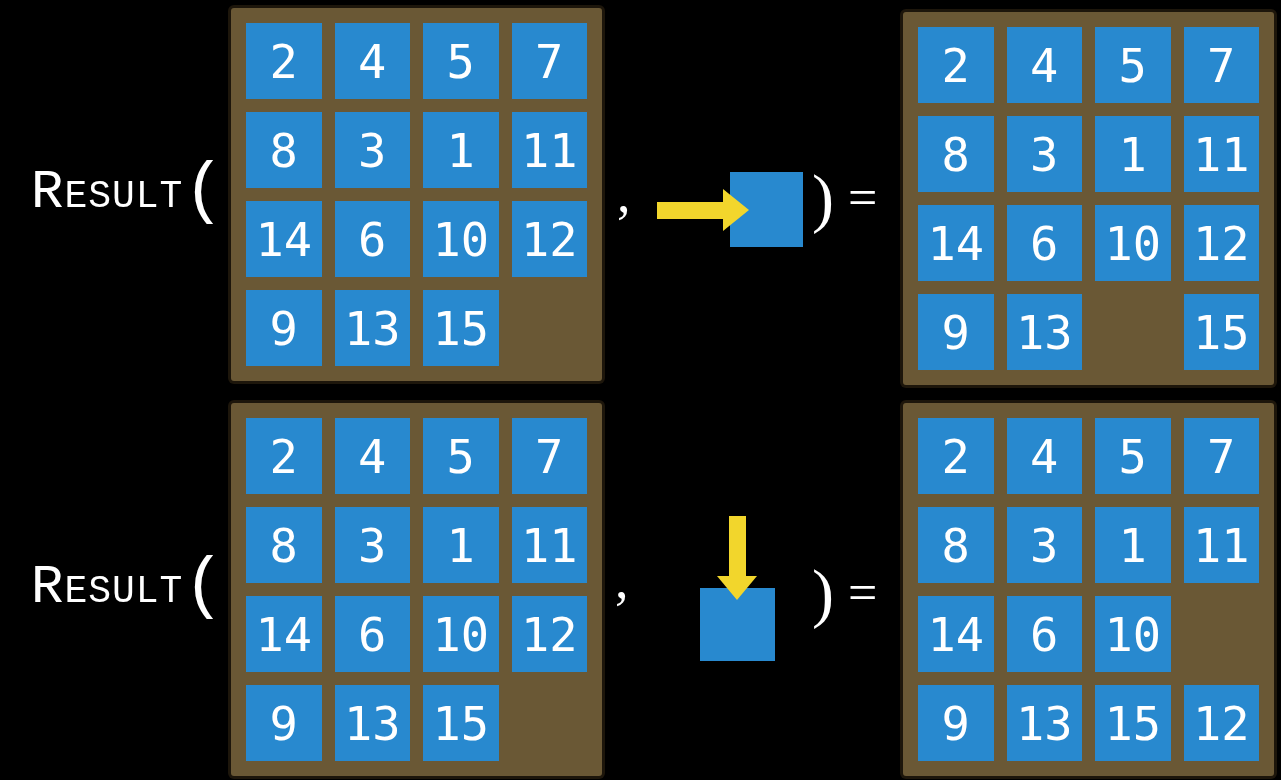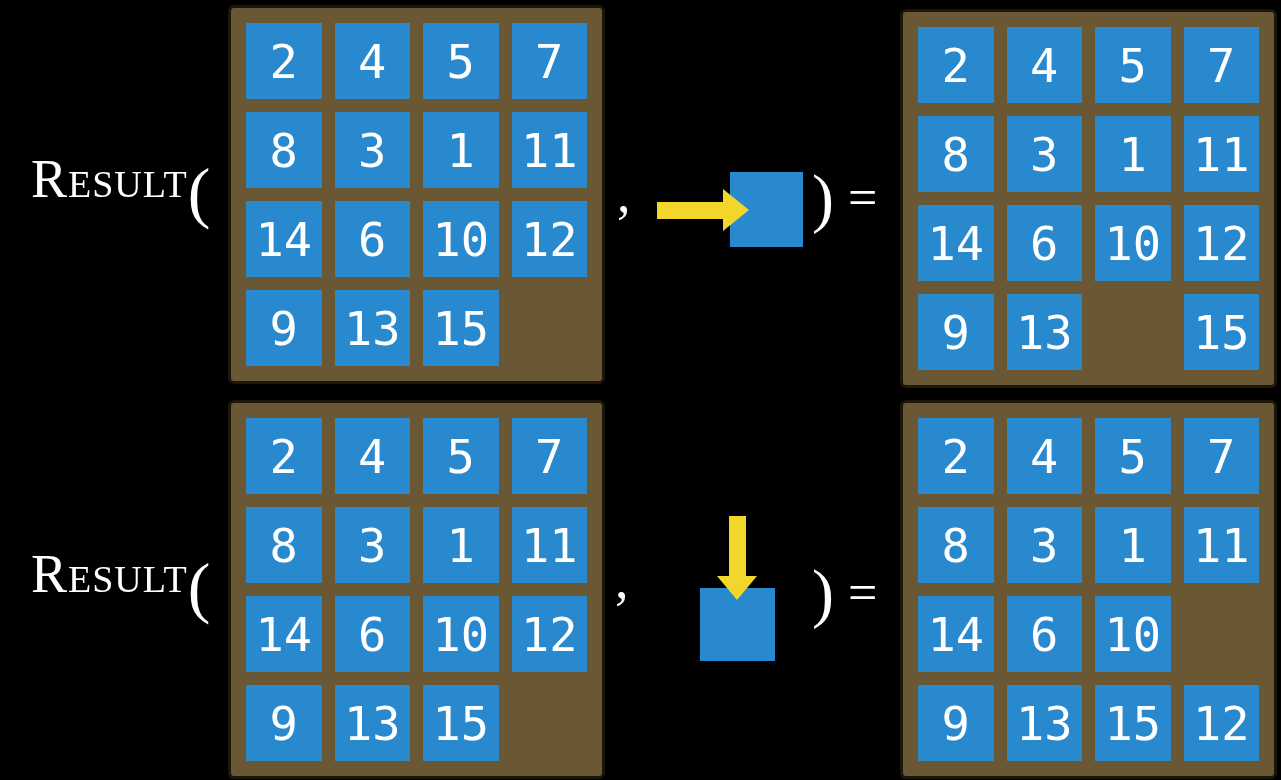--- a/index.html
+++ b/index.html
@@ -13,24 +13,25 @@
     height: 780px;
     background: var(--background, #000);
     overflow: hidden;
     font-family: "Liberation Serif", serif;
   }
 
   
   .fn-label {
     position: absolute;
     display: flex;
-    align-items: flex-start;
+    align-items: flex-end;
     color: var(--text, #fff);
     line-height: 1;
     white-space: nowrap;
+    font-family: Liberation Mono, monospace;
   }
   .fn-name {
     font-variant: small-caps;
     font-size: 54px;
     letter-spacing: 1px;
   }
   .paren {
     font-size: 68px;
     font-weight: 400;
     line-height: 1;

